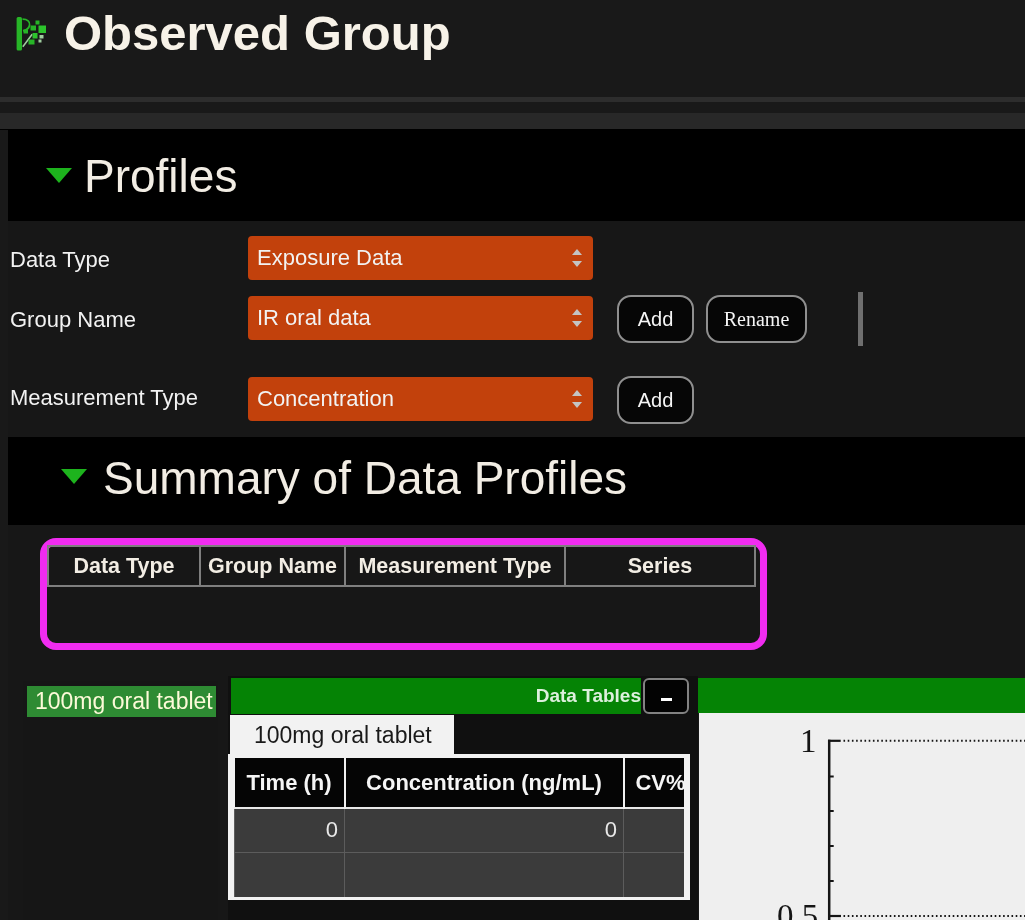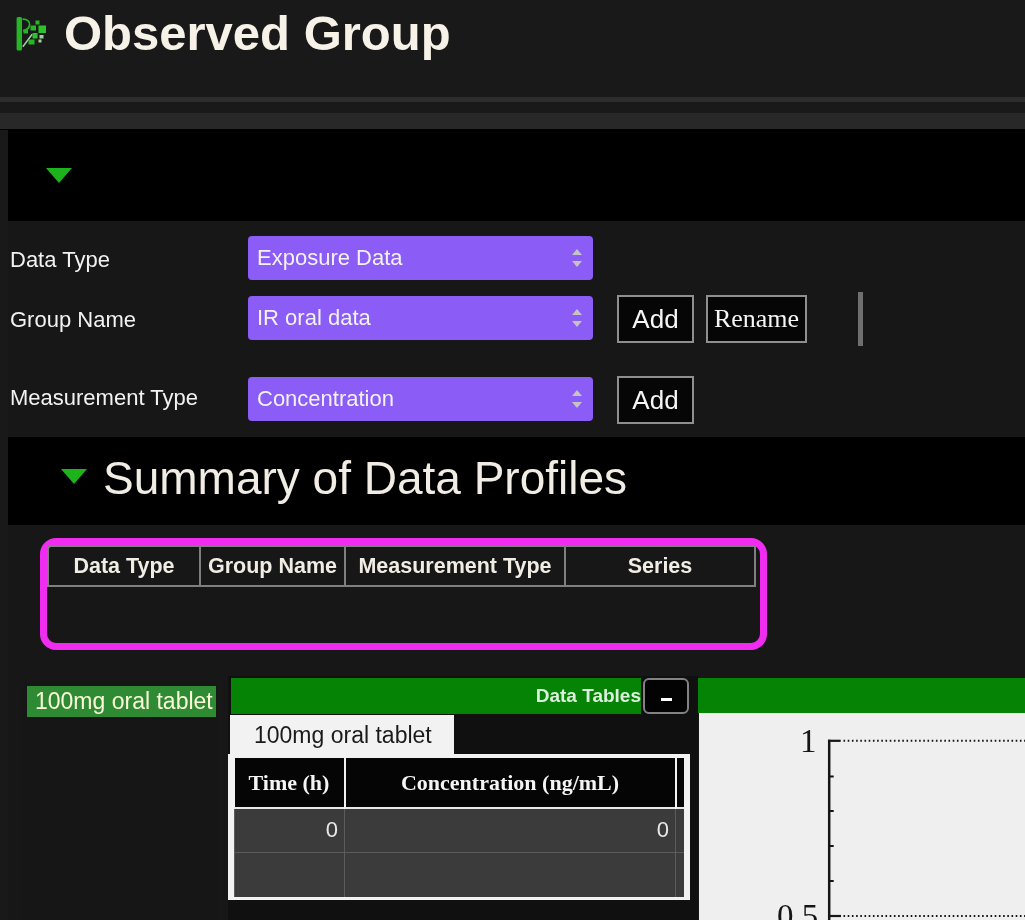--- a/index.html
+++ b/index.html
@@ -16,49 +16,49 @@
   #sep3 { left:0; top:129px; width:1025px; height:1px; background:#000; }
 
   
   #content { left:8px; top:130px; width:1017px; height:790px; background:#171717; }
 
   .band { left:0; width:1017px; background:#000; }
   .tri { width:0; height:0; border-left:13px solid transparent; border-right:13px solid transparent; border-top:15px solid #1db31d; }
   .sechead { color:#f2ede4; font-size:46px; }
 
   .label { color:#f2f2f2; font-size:22px; line-height:25px; }
-  .select { background:#8b5cf6; border-radius:4px; width:345px; height:44px; color:#f2f2f2;
+  .select { background:#c2410c; border-radius:4px; width:345px; height:44px; color:#f2f2f2;
     font-size:22px; line-height:44px; padding-left:9px; }
   .spin { position:absolute; right:10px; top:0; height:44px; width:11px; }
   .spin:before { content:""; position:absolute; left:0; top:13px; border-left:5.5px solid transparent; border-right:5.5px solid transparent; border-bottom:6px solid #c4c4c4; }
   .spin:after { content:""; position:absolute; left:0; bottom:13px; border-left:5.5px solid transparent; border-right:5.5px solid transparent; border-top:6px solid #c4c4c4; }
 
-  .btn { background:#060606; border:2px solid #8f8f8f; border-radius:0; color:#f5f5f5;
-    font-size:26px; text-align:center; height:48px; line-height:44px; }
+  .btn { background:#060606; border:2px solid #8f8f8f; border-radius:14px; color:#f5f5f5;
+    font-size:20px; text-align:center; height:48px; line-height:44px; }
 
   
   #magenta { left:32px; top:408px; width:727px; height:112px; border:7px solid #f02cf0; border-radius:16px; }
   table.sum { border-collapse:collapse; }
   table.sum td, table.sum th { border:2px solid #7f7f7f; color:#f2ede4; }
   table.sum th { font-size:21.5px; font-weight:bold; text-align:center; height:40px; }
   table.sum td { font-size:22px; height:54px; padding-left:3px; }
 
   
   #listpanel { left:15px; top:551px; width:195px; height:239px; background:#161616; }
   #listitem { left:4px; top:5px; width:189px; height:31px; background:#2e8b33; color:#fcfad8; font-size:23px; line-height:31px; padding-left:8px; }
 
   #midpanel { left:220px; top:546px; width:470px; height:244px; background:#101010; }
   #dtbar { left:3px; top:2px; width:410px; height:36px; line-height:36px; background:#058305; color:#ddf0dd; font-size:19px; font-weight:bold; text-align:right; }
   #minus { left:415px; top:2px; width:46px; height:36px; background:#030303; border:2px solid #828282; border-radius:6px; }
   #minus:before { content:""; position:absolute; left:16px; top:18px; width:11px; height:2.5px; background:#fff; }
   #tab { left:2px; top:39px; width:224px; height:40px; background:#f2f2f2; color:#1a1a1a; font-size:23px; line-height:40px; padding-left:24px; }
   #midtable { left:0px; top:78px; width:462px; height:146px; background:#f2f2f2; padding:4px 6px 2px 6px; }
   #mtclip { width:450px; height:142px; overflow:hidden; }
   table.dt { border-collapse:collapse; table-layout:fixed; width:463px; }
-  table.dt th { background:#050505; color:#f5f5f5; font-size:22px; font-weight:bold; height:50px; border-right:2px solid #f2f2f2; overflow:hidden;font-family:Liberation Serif, serif; }
+  table.dt th { background:#050505; color:#f5f5f5; font-size:22px; font-weight:bold; height:50px; border-right:2px solid #f2f2f2; overflow:hidden; }
   table.dt td { background:#3b3b3b; color:#e8e8e8; font-size:22px; text-align:right; height:44px; padding-right:6px; border-left:1px solid #5c5c5c; border-right:1px solid #5c5c5c; }
   tr.r1 td { border-top:2.5px solid #e8e8e8; }
   tr.r2 td { border-top:1px solid #5c5c5c; height:45px; }
 
   #rightpanel { left:690px; top:546px; width:327px; height:244px; }
   #gbar { left:0px; top:2px; width:327px; height:35px; background:#058305; }
   #chart { left:1px; top:37px; width:326px; height:207px; background:#efefef; }
 </style>
 </head>
 <body>
@@ -79,20 +79,21 @@
   </svg>
   <div class="abs" id="title">Observed Group</div>
   <div class="abs" id="sep1"></div>
   <div class="abs" id="sep2"></div>
   <div class="abs" id="sep3"></div>
 
   <div class="abs" id="content">
 
     <div class="abs band" style="top:0; height:91px;"></div>
     <div class="abs tri" style="left:38px; top:38px;"></div>
+    <div class="abs sechead" style="left:76px; top:19px;">Profiles</div>
 
     <div class="abs label" style="left:2px; top:117px;">Data Type</div>
     <div class="abs select" style="left:240px; top:106px;">Exposure Data<span class="spin"></span></div>
 
     <div class="abs label" style="left:2px; top:177px;">Group Name</div>
     <div class="abs select" style="left:240px; top:166px;">IR oral data<span class="spin"></span></div>
     <div class="abs btn" style="left:609px; top:165px; width:77px;">Add</div>
     <div class="abs btn" style="left:698px; top:165px; width:101px;font-family:Liberation Serif, serif;">Rename</div>
     <div class="abs" style="left:850px; top:162px; width:5px; height:54px; background:#6f6f6f;"></div>
 
@@ -124,21 +125,21 @@
     <div class="abs" id="midpanel">
       <div class="abs" id="dtbar">Data Tables</div>
       <div class="abs" id="minus"></div>
       <div class="abs" id="tab">100mg oral tablet</div>
       <div class="abs" id="midtable">
           <div id="mtclip">
         <table class="dt">
           <tbody>
                 <tr>
                   <th style="width:110px;">Time (h)</th>
-                  <th style="width:331px;text-align:center;">Concentration (ng/mL)</th>
+                  <th style="width:279px;text-align:center;">Concentration (ng/mL)</th>
                   <th style="width:74px;">CV%</th>
                 </tr>
           <tr class="r1">
                   <td>0</td>
                   <td>0</td>
                   <td></td>
                 </tr>
           <tr class="r2">
                   <td>&nbsp;</td>
                   <td></td>

